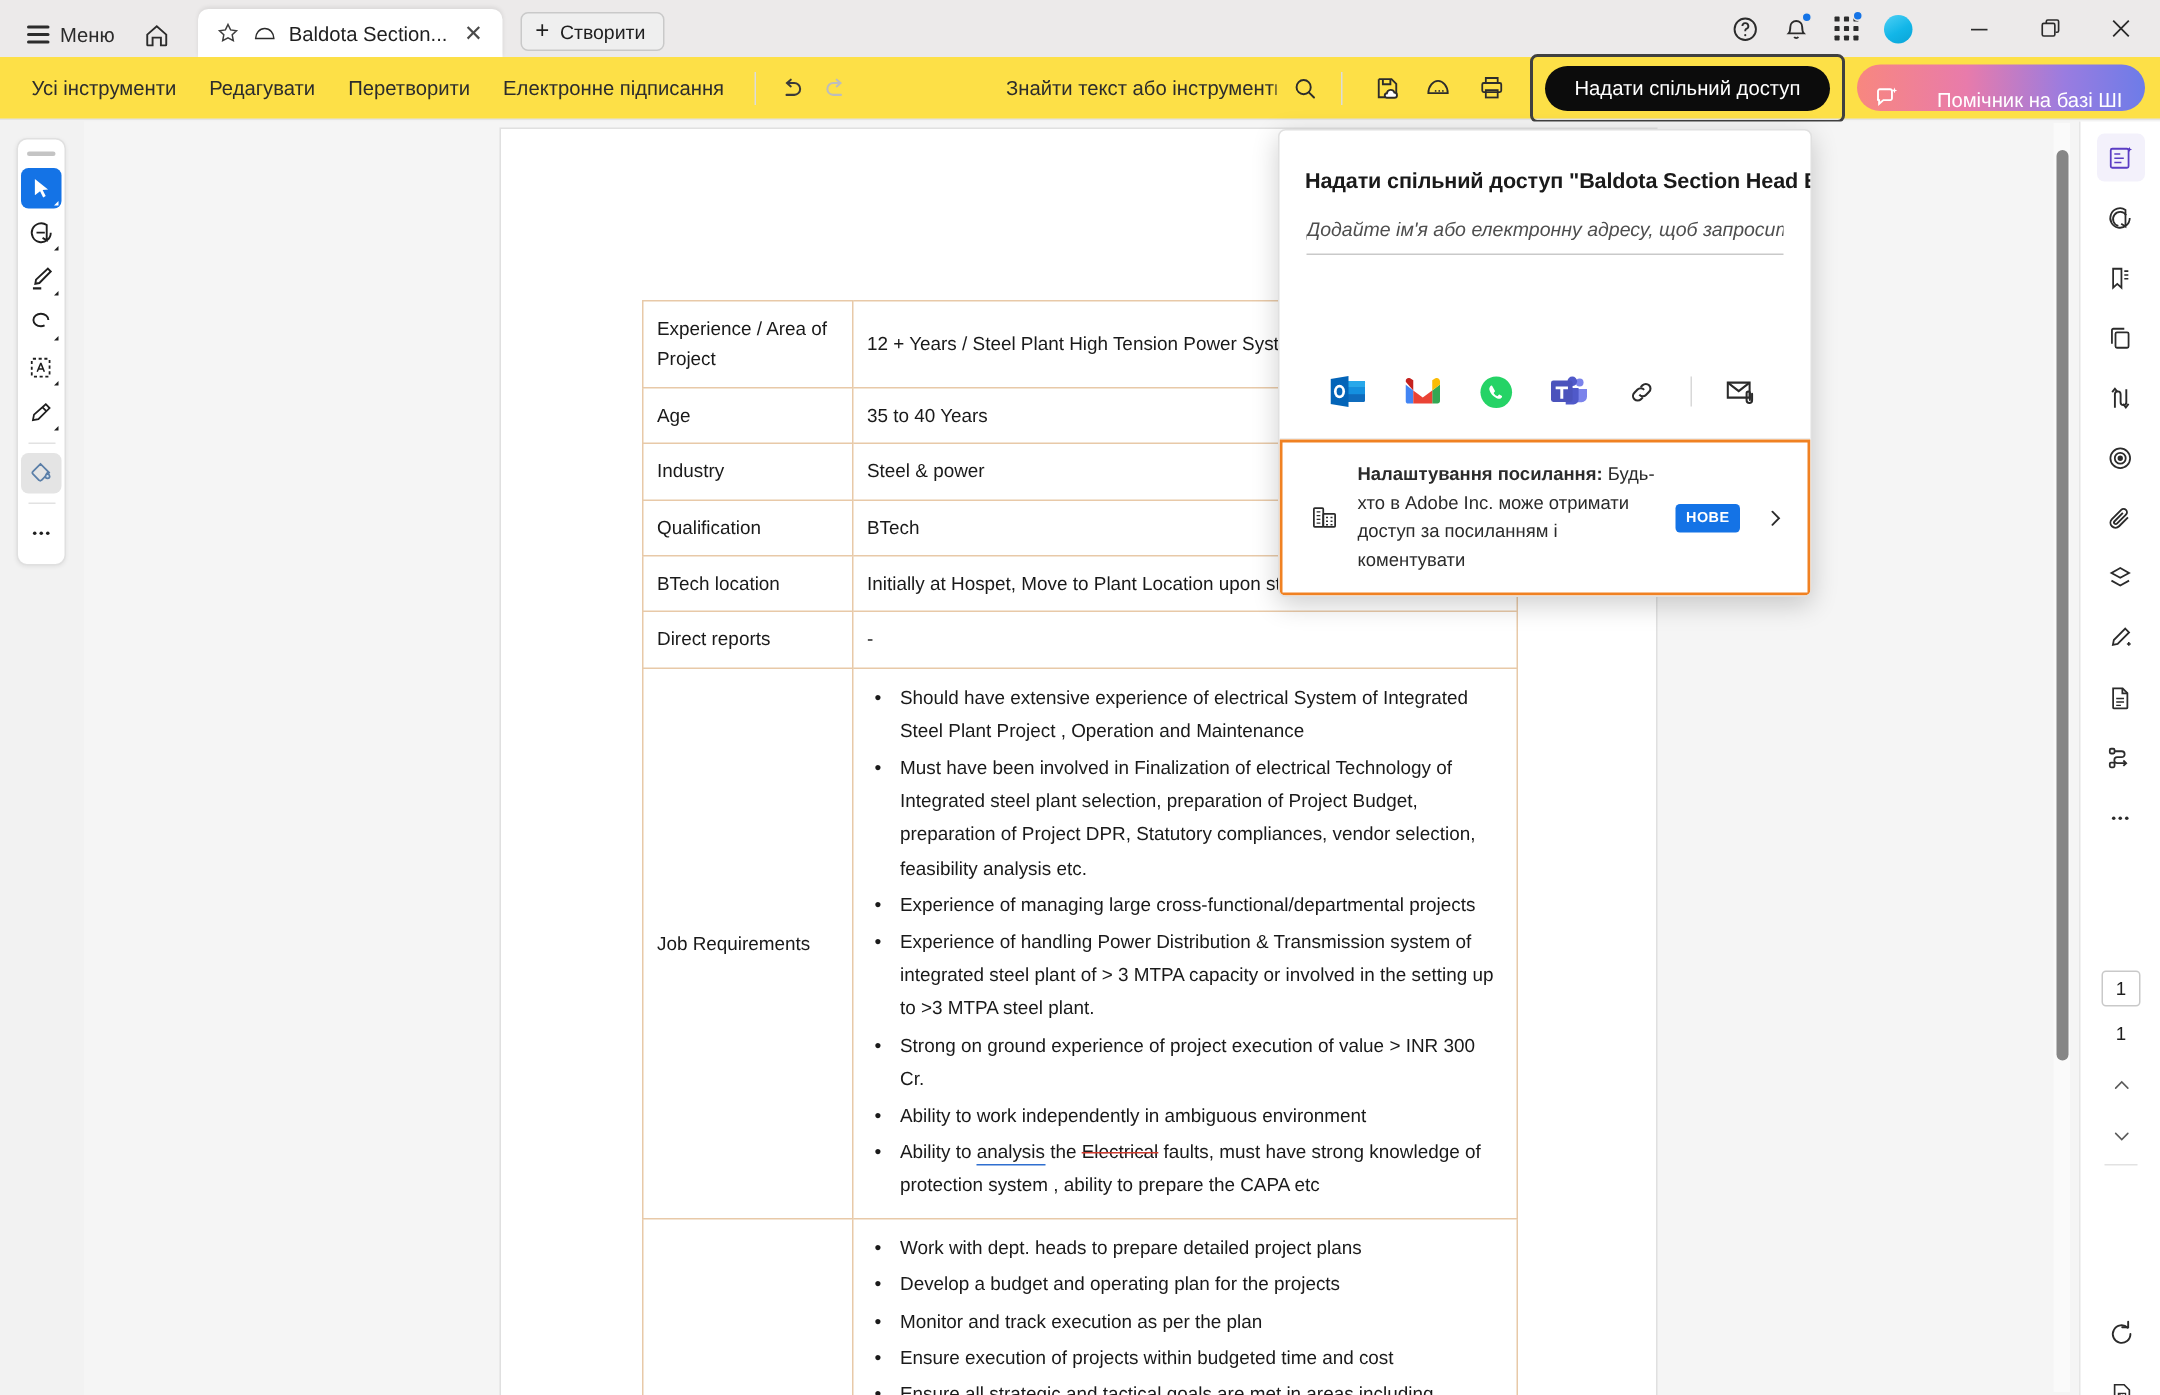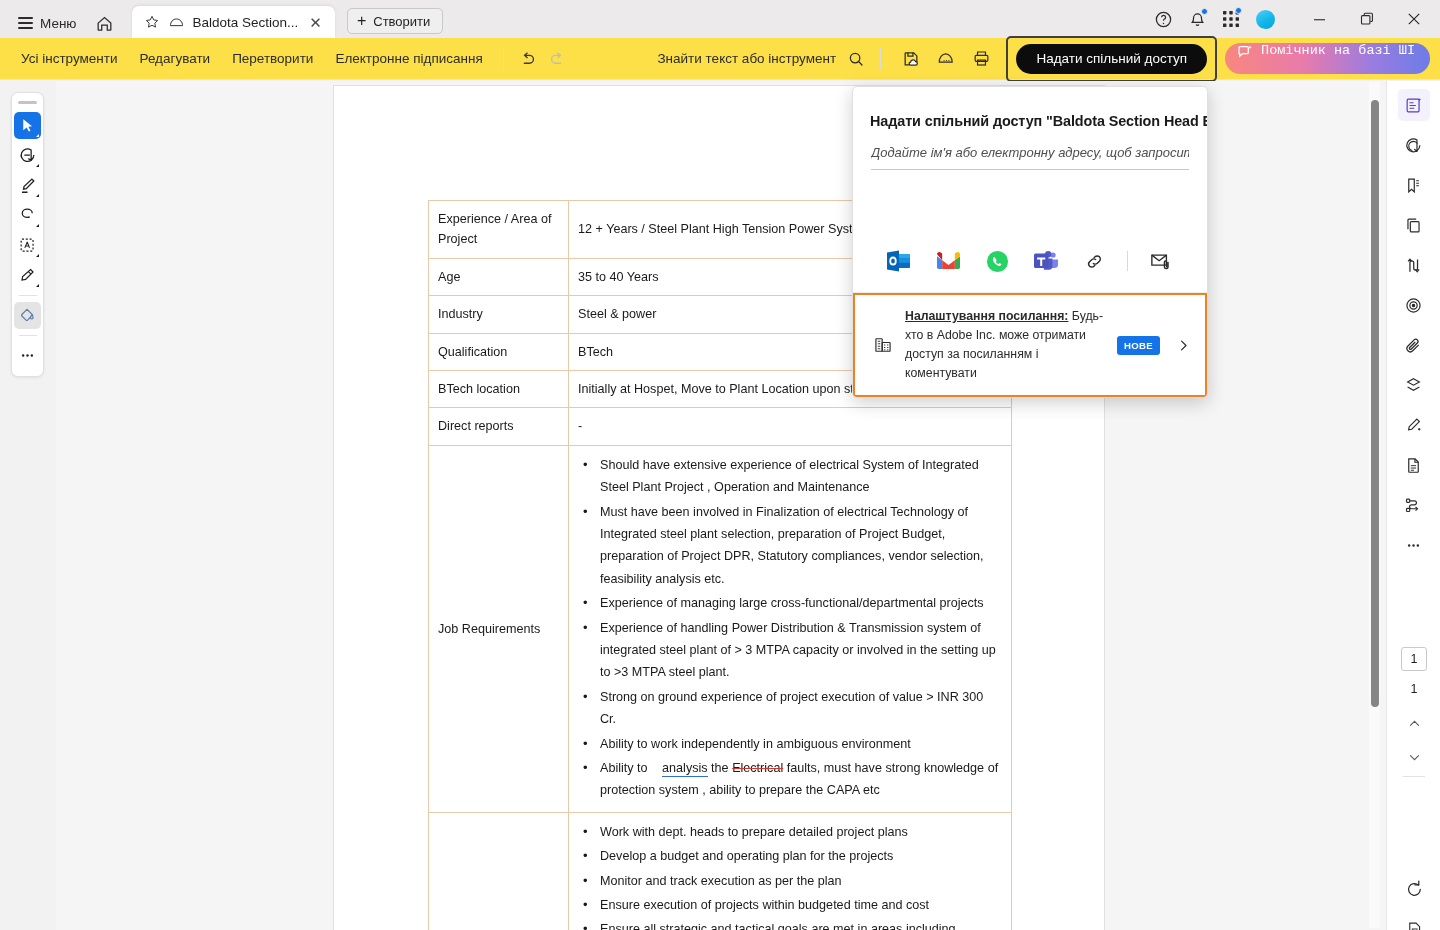--- a/index.html
+++ b/index.html
@@ -97,23 +97,23 @@
     padding:6px 8px; display:flex; align-items:center;
   }
   #share-button{
     background:#0c0c0c; color:#fff; border:none; border-radius:17px;
     height:30px; padding:0 20px; font-size:13.5px; cursor:pointer;
     font-family:"Liberation Sans",sans-serif; white-space:nowrap;
   }
   #ai-button{
     margin-left:8px; height:31px; border:none; border-radius:16px;
     padding:0 15px 0 11px; cursor:pointer; color:#fff; font-size:13.5px;
-    display:flex; align-items:flex-start; gap:7px; white-space:nowrap;
+    display:flex; align-items:flex-end; gap:24px; white-space:nowrap;
     background:linear-gradient(90deg,#f8877f 0%,#e87bab 38%,#9a7ce0 72%,#6d7ce8 100%);
-    font-family:Liberation Mono, monospace;
+    font-family:Liberation Sans, sans-serif;
   }
 
   
   #left-rail{
     position:absolute; left:11px; top:92px; width:33px;
     background:#fff; border:1px solid #e0e0e0; border-radius:7px;
     padding:6px 0 7px; display:flex; flex-direction:column; align-items:center; gap:3px;
     box-shadow:0 1px 3px rgba(0,0,0,.07);
   }
   #left-rail .grip{ width:19px;height:3px;background:#c4c4c4;border-radius:2px;margin:2px 0 5px;}
@@ -151,21 +151,21 @@
   }
   #jobtable td.label{ width:140px; vertical-align:middle;}
   #jobtable td.label.bot{ vertical-align:bottom; padding-bottom:10px;}
   #jobtable ul{ list-style:none; margin:0; padding:0;}
   #jobtable li{
     position:relative; padding-left:22px; margin:0 0 2px 0; line-height:1.78;
   }
   #jobtable li:before{
     content:"•"; position:absolute; left:5px; top:-1px; font-size:13px; color:#1a1a1a;
   }
-  .sp-underline{ border-bottom:1.6px solid #2f6fd0; padding-bottom:1px;margin-left:11px;}
+  .sp-underline{ border-bottom:1.6px solid #2f6fd0; padding-bottom:1px;}
   .sp-strike{ text-decoration:line-through; text-decoration-color:#d13b2e; }
 
   
   #doc-scroll{
     position:absolute; right:6px; top:1px; width:11px; height:846px;
     background:#fafafa;
   }
   #doc-thumb{
     position:absolute; left:2px; top:18px; width:8px; height:607px;
     background:#868686; border-radius:4px; cursor:pointer;
@@ -195,21 +195,21 @@
   .appico{
     width:52px;height:34px;display:flex;align-items:center;justify-content:center;cursor:pointer;
     border-radius:4px;
   }
   .app-sep{ width:1px;height:20px;background:#d8d8d8;margin:0 8px;}
   #link-settings{
     display:flex; align-items:center; gap:12px; padding:12px 14px 12px 18px;
     border:2px solid #f08122; cursor:pointer; background:#fff;
   }
   #ls-text{ font-size:12.3px; color:#2b2b2b; line-height:1.55; flex:1;}
-  #ls-text b{ font-weight:bold;text-decoration:underline;}
+  #ls-text b{ font-weight:bold;}
   #ls-badge{
     background:#1473e6; color:#fff; font-size:9.6px; font-weight:bold;
     padding:4px 7px; border-radius:3px; letter-spacing:.3px; flex:none;
   }
   #ls-chevron{ color:#2b2b2b; flex:none; margin-left:4px;}
 
   
   #right-rail{
     position:absolute; right:0; top:81px; width:54px; height:849px;
     background:#fff; border-left:1px solid #e6e6e6;

